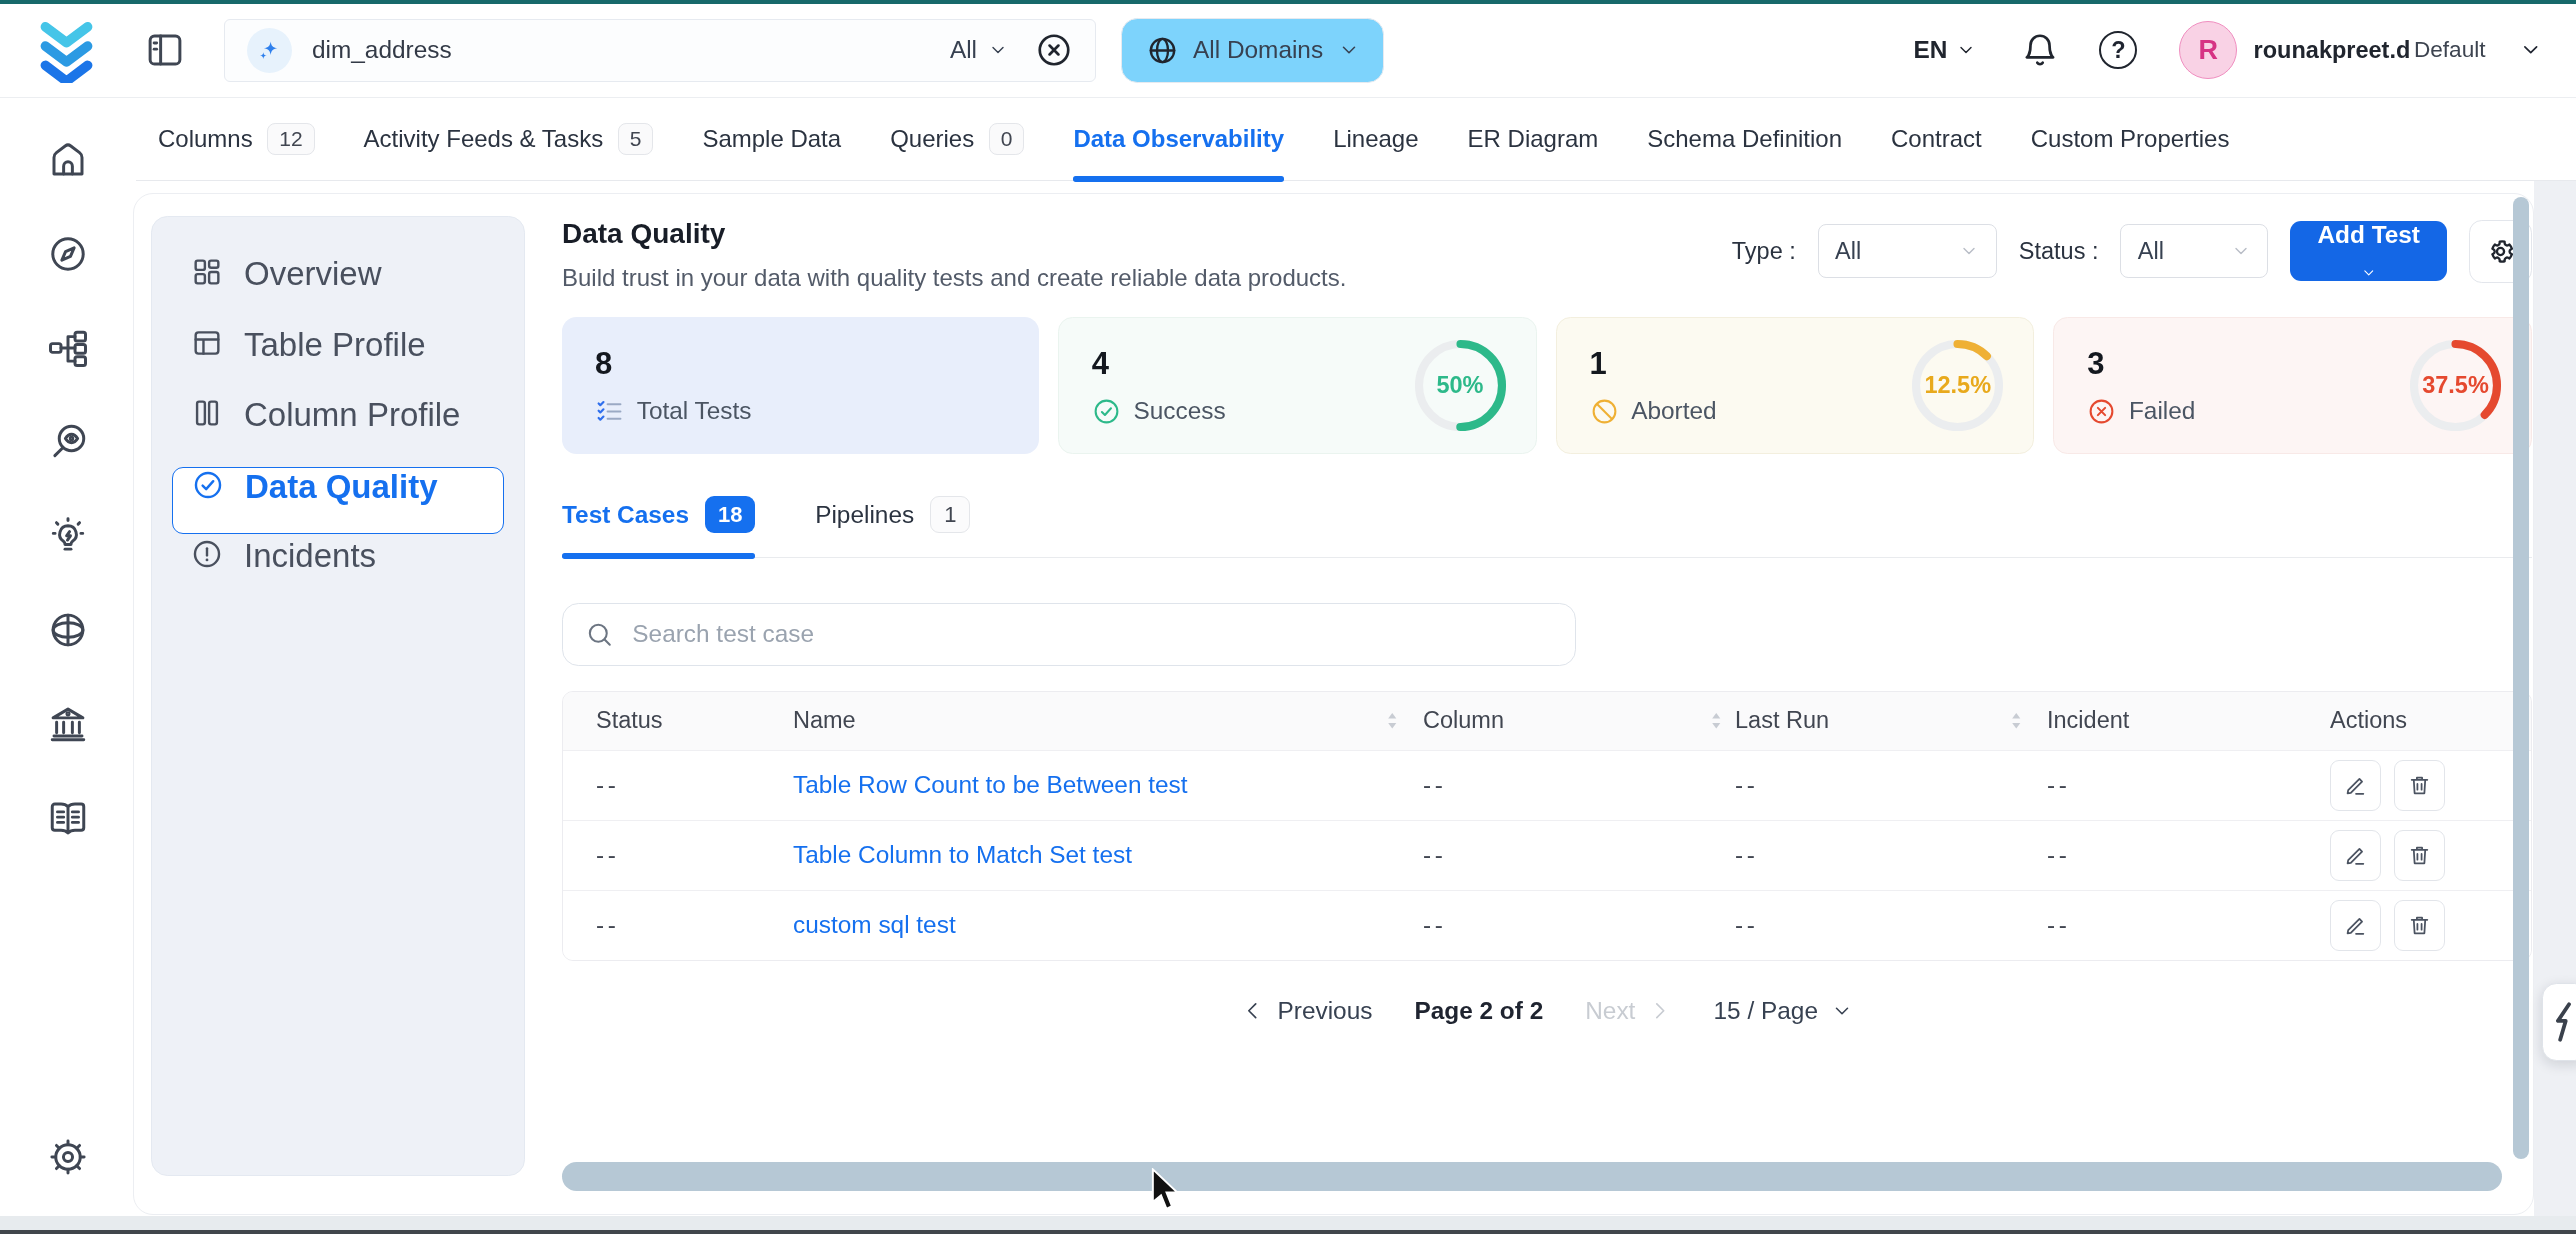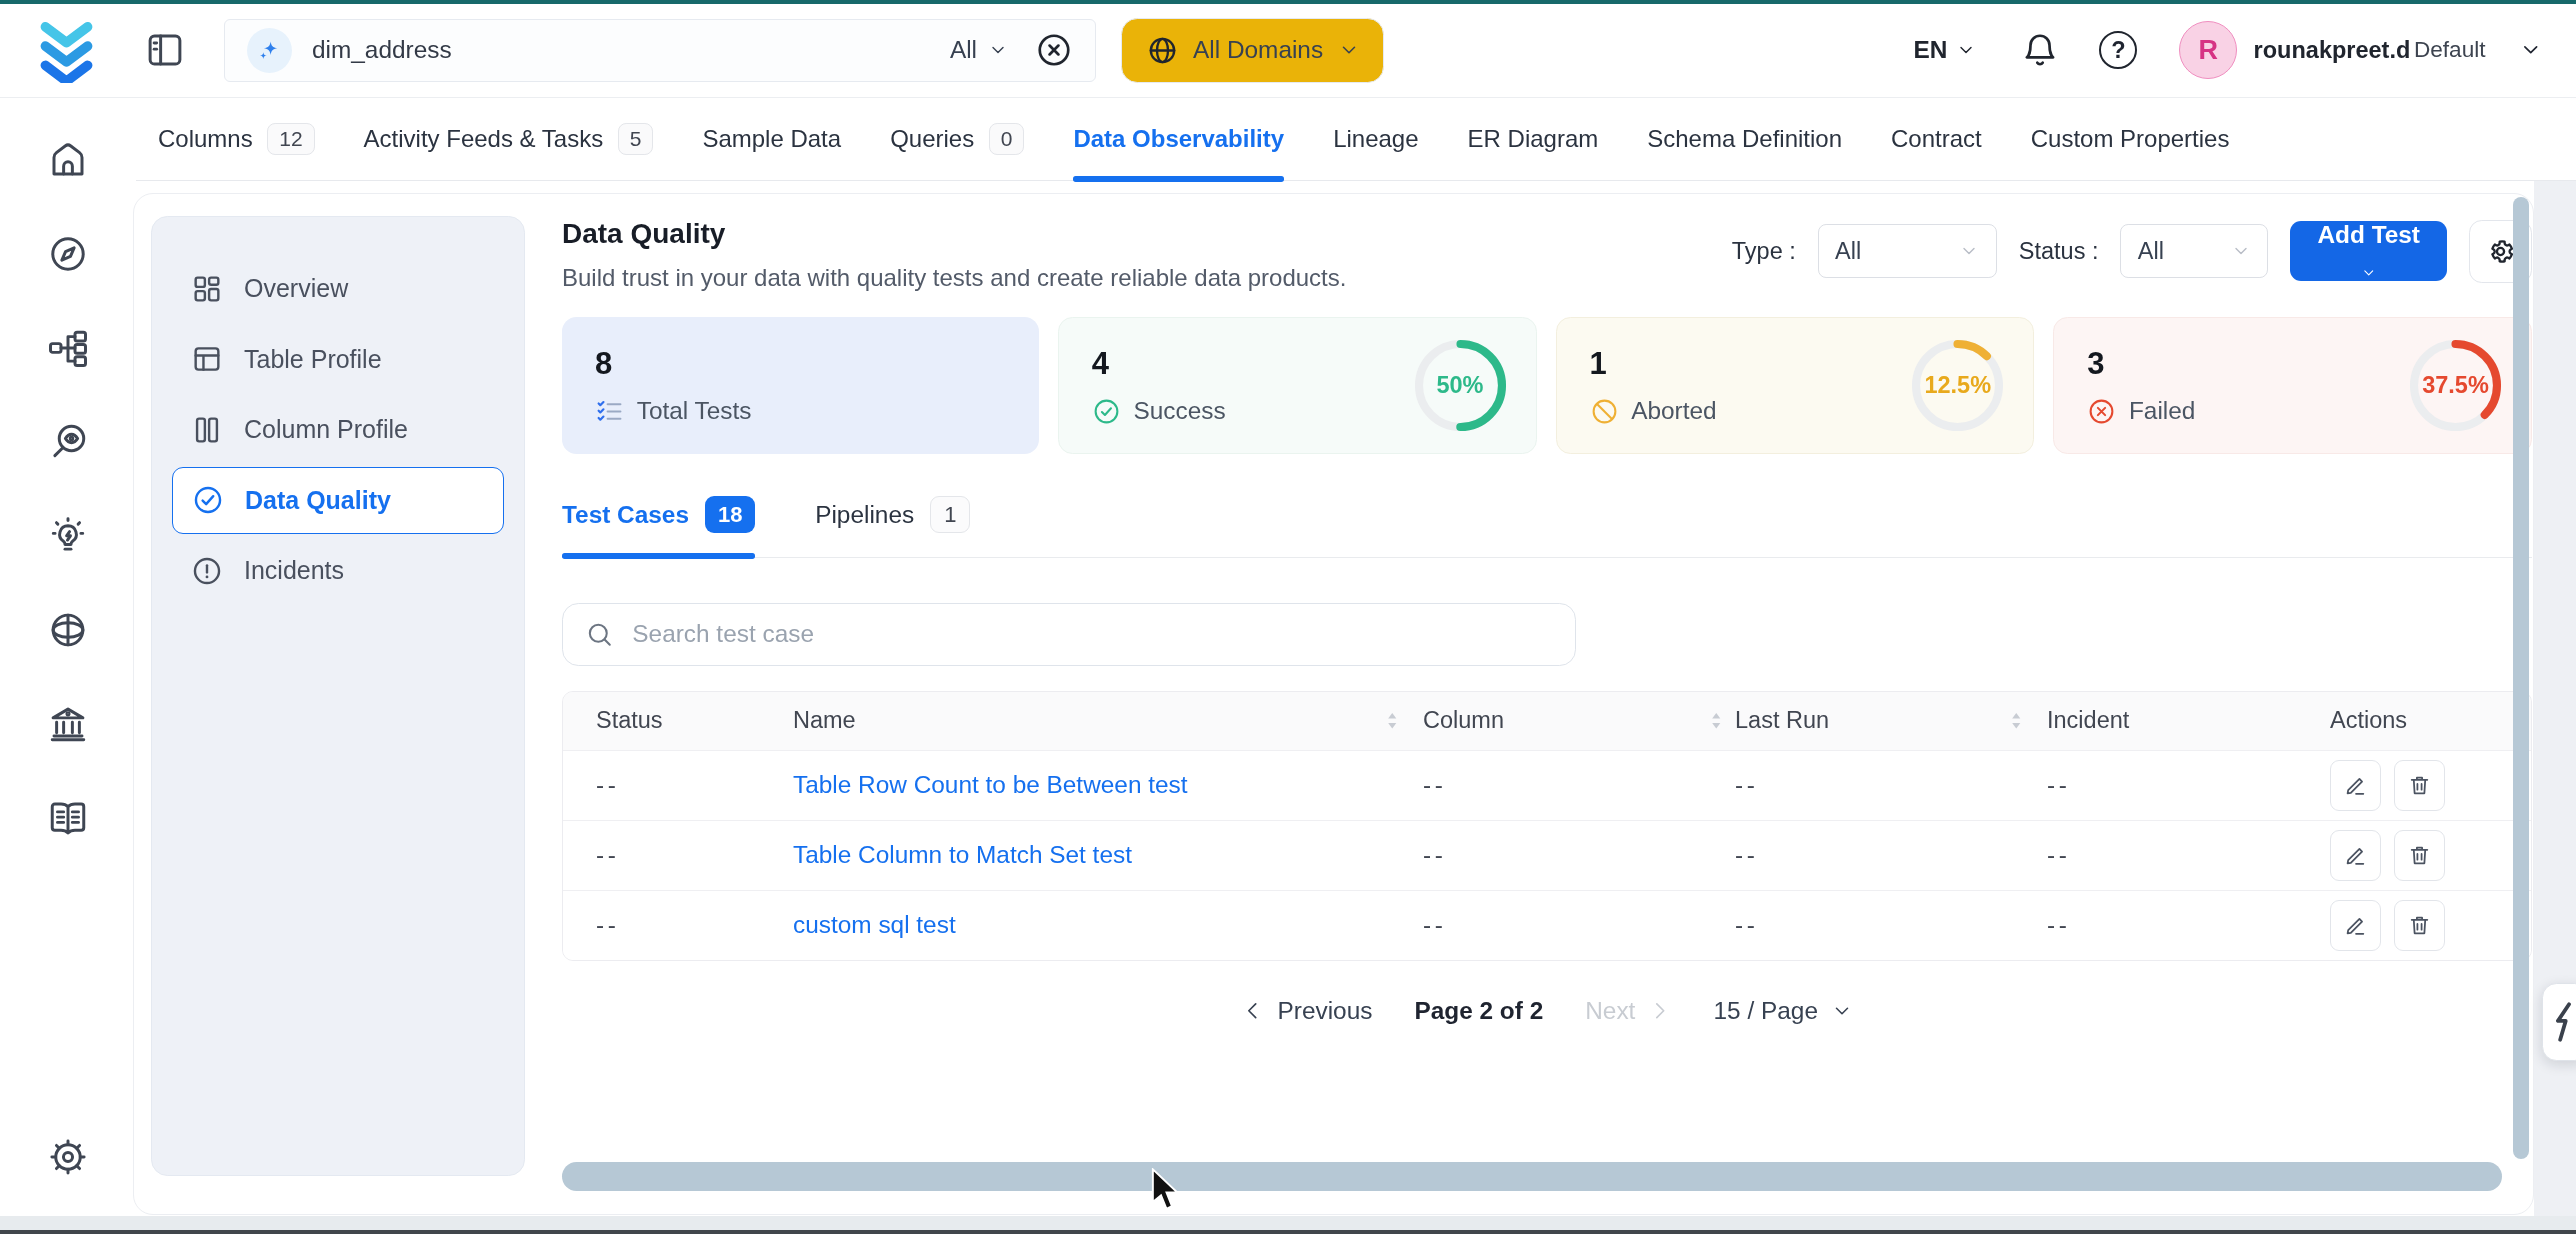--- a/index.html
+++ b/index.html
@@ -16,21 +16,21 @@
   #header{left:0;top:3.6px;width:2576px;height:94px;background:#fff;
           border-bottom:0.9px solid #eceef1;display:flex;align-items:center;
           padding:0 34px 0 31px;box-sizing:border-box;}
   #toggle{margin-left:42px;color:#3f4653;}
   .searchbar{margin-left:38px;width:872px;height:63px;border:1.4px solid #e6eaf0;background:#fcfdfe;
              border-radius:6px;display:flex;align-items:center;padding:0 22px;box-sizing:border-box;gap:20px;}
   .spark{width:45px;height:45px;border-radius:50%;background:#e7f2fc;display:flex;align-items:center;justify-content:center;flex:0 0 auto;}
   .search-text{font-size:24.4px;color:#333a47;}
   .search-right{margin-left:auto;display:flex;align-items:center;gap:27px;color:#374151;}
   .scope{display:flex;align-items:center;gap:11px;font-size:24.4px;}
-  .domains{margin-left:25px;height:63px;border:1.4px solid #e6eaf0;background:#eab308;border-radius:16.3px;
+  .domains{margin-left:25px;height:63px;border:1.4px solid #e6eaf0;background:#7dd3fc;border-radius:16.3px;
            display:flex;align-items:center;gap:14.5px;padding:0 23.5px;font-size:24.4px;color:#374151;}
   .hright{margin-left:auto;display:flex;align-items:center;}
   .lang{display:flex;align-items:center;gap:9px;font-size:24.4px;font-weight:600;color:#20252e;}
   .iconbtn{color:#20252e;display:flex;align-items:center;justify-content:center;}
   .help-circ{width:38px;height:38px;border:2.3px solid #20252e;border-radius:50%;display:flex;align-items:center;
              justify-content:center;font-size:23.5px;font-weight:700;box-sizing:border-box;}
   .avatar{width:58px;height:58px;border-radius:50%;background:#f9d2e5;border:1.8px solid #f08ec0;box-sizing:border-box;
           display:flex;align-items:center;justify-content:center;color:#d63384;font-size:27px;font-weight:600;margin-left:42px;}
   .uname{margin-left:16.3px;display:flex;gap:3.6px;}
   .uname .n1{font-size:23.5px;font-weight:600;color:#20252e;}
@@ -49,22 +49,22 @@
         padding-top:40px;box-sizing:border-box;color:#3f4653;}
   .rail-i{width:42px;height:42px;margin-bottom:52px;flex:0 0 auto;}
   .mt-push{margin-top:245px !important;margin-bottom:52px;}
 
   
   #panel{left:133px;top:193px;width:2401px;height:1022px;background:#fff;border:0.9px solid #eceef2;
          border-radius:20px;box-sizing:border-box;}
   #gutter{left:2534px;top:181px;width:42px;height:1035px;background:#eef0f4;}
   #sidenav{position:absolute;left:17px;top:22px;width:374px;height:960px;background:#eef1f7;
            border:0.9px solid #e4e9f1;border-radius:16.3px;padding-top:38px;box-sizing:border-box;}
-  .snav-item{height:67px;margin:0 20px 3.6px;display:flex;align-items:center;gap:20px;padding:0 18px;
-             font-size:25px;color:#49505e;border-radius:11px;box-sizing:border-box;}
+  .snav-item{height:67px;margin:0 20px 3.6px;display:flex;gap:20px;padding:0 18px;
+             font-size:33px;color:#49505e;border-radius:11px;box-sizing:border-box;}
   .snav-item svg{flex:0 0 auto;}
   .snav-item.active{background:#fff;border:1.8px solid #1570ef;color:#1570ef;font-weight:700;}
 
   
   #content{position:absolute;left:428px;top:22px;width:1970px;}
   .page-head{display:flex;justify-content:space-between;align-items:flex-start;}
   .page-head h1{margin:1.8px 0 14.5px;font-size:28px;color:#181d27;}
   .page-head p{margin:0;font-size:24px;color:#535b69;}
   .controls{display:flex;align-items:center;gap:22px;margin-top:3.6px;}
   .flabel{font-size:23.5px;color:#2b3340;}

